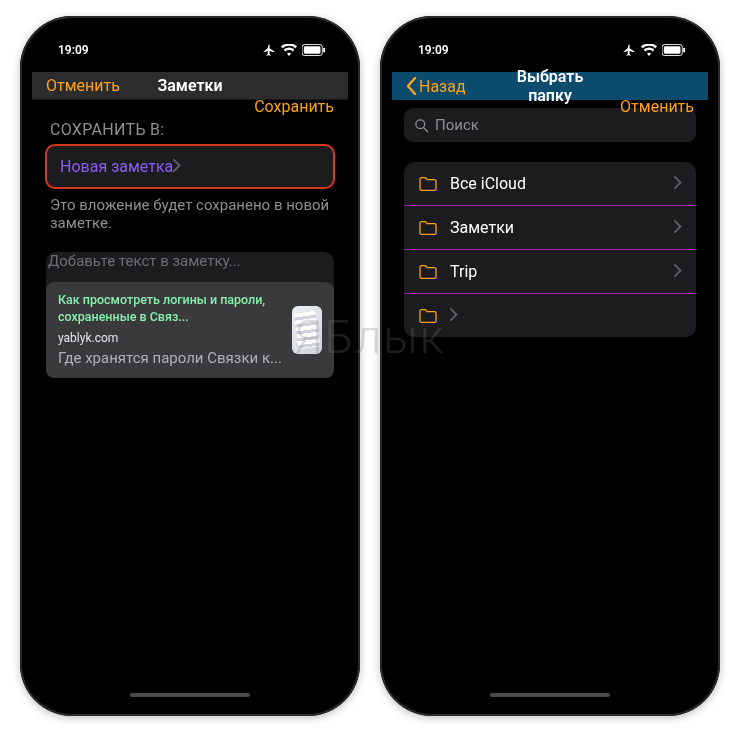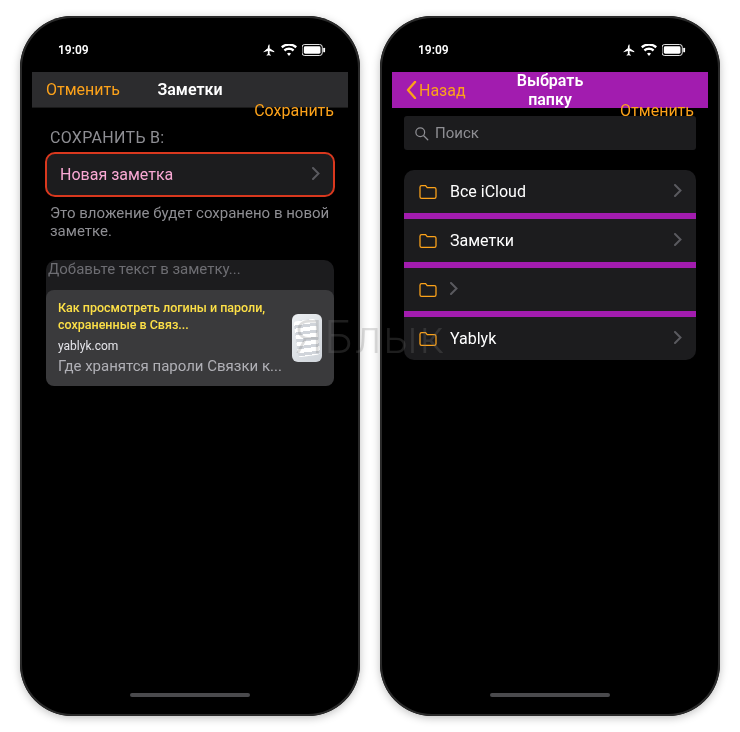--- a/index.html
+++ b/index.html
@@ -17,71 +17,71 @@
     position: absolute; top: 0; left: 50%; transform: translateX(-50%);
     width: 160px; height: 28px; background: #000; border-bottom-left-radius: 18px; border-bottom-right-radius: 18px; z-index: 50;
   }
   .status-bar {
     height: 44px; display: flex; align-items: center; justify-content: space-between;
     padding: 0 22px 0 26px; font-size: 12px; font-weight: 600; position: relative; z-index: 10;
   }
   .status-right { display: flex; align-items: center; gap: 5px; }
   .status-right svg { display: block; }
   .nav-bar {
-    height: 36px; display: flex; align-items: center; justify-content: space-between;
+    height: 28px; display: flex; align-items: center; justify-content: space-between;
     padding: 0 14px; background: #2c2c2e; border-bottom: 1px solid #1a1a1a;
   }
   .nav-btn { color: #fca21a; font-size: 16px; display:flex; align-items:center; gap:2px; }
   .nav-title { color: #fff; font-size: 16px; font-weight: 600; text-align:center; flex:1; }
   .nav-left, .nav-right { min-width: 90px; display:flex; }
   .nav-right { justify-content:flex-end;margin-top:41px; }
   .content { padding: 0 14px; }
   .section-label { color: #8e8e93; font-size: 16px; letter-spacing: .3px; margin: 20px 0 6px 4px; }
   .row {
     background: #1c1c1e; border-radius: 9px; padding: 12px 14px;
-    display:flex; align-items:center; justify-content:space-between;
-    color: #f9a8d4; font-size: 16px;
+    display:flex; align-items:center; 
+    color: #8b5cf6; font-size: 16px;
   }
   .row.highlight { border-radius: 9px; outline: 2px solid #d9381e; outline-offset: -1px; }
   .chevron { color: #5a5a5f; }
   .hint { color: #8e8e93; font-size: 15px; margin: 8px 4px 0; }
   .compose {
     margin-top: 20px; background: #1c1c1e; border-radius: 10px; padding: 0;
   }
   .placeholder { color: #6d6d72; font-size: 15px; margin: 2px 2px 12px; }
   .link-card {
     background: #3a3a3c; border-radius: 8px; padding: 10px 12px;
     display:flex; gap: 10px; align-items:center;
     color: #e5e5ea; font-size: 12px;
   }
   .link-text { flex:1; line-height: 1.35; }
-  .link-title { color:#fde047; font-size: 12.5px; font-weight: 500; }
+  .link-title { color:#86efac; font-size: 12.5px; font-weight: 500; }
   .link-domain { color:#e5e5ea; font-size: 12px; margin-top:4px; }
   .link-desc { color:#b0b0b6; font-size: 15px; margin-top:2px; white-space:nowrap; overflow:hidden; text-overflow:ellipsis; }
   .link-thumb {
     width: 48px; height: 48px; background: linear-gradient(135deg,#eceff2,#cfd4da);
     border-radius: 6px; position:relative; overflow:hidden;
   }
   .link-thumb::after{
     content:""; position:absolute; inset:6px 4px; background:
       repeating-linear-gradient(#fff,#fff 4px,#d0d4da 4px,#d0d4da 7px);
     transform: rotate(-8deg); border-radius:3px;
   }
 
   
   .search-wrap { padding: 8px 12px 6px; }
   .search {
-    background: #1c1c1e; border-radius: 3px; height: 34px;
+    background: #1c1c1e; border-radius: 9px; height: 34px;
     display:flex; align-items:center; gap:6px; padding: 0 10px;
     color:#8e8e93; font-size: 15px;
   }
   .folder-list { margin: 14px 12px 0; background:#1c1c1e; border-radius: 10px; overflow:hidden; }
   .folder-row {
     display:flex; align-items:center; gap:12px; padding: 12px 14px;
-    border-bottom: 6px solid #a21caf; font-size: 16px;
+    border-bottom: 1px solid #a21caf; font-size: 16px;
   }
   .folder-row:last-child { border-bottom: none; }
   .folder-icon { color:#fca21a; display:flex; }
   .folder-label { flex:1; color:#fff; }
   .watermark {
     position:absolute; left:50%; top:46%; transform:translate(-50%,-50%);
     font-size: 46px; color: rgba(120,120,120,.25); letter-spacing: 2px;
     font-weight: 300; pointer-events:none; z-index: 80; user-select:none;
   }
   .home-indicator{
@@ -170,21 +170,21 @@
               <path d="M12 18l3-3.8c-1.7-1.6-4.3-1.6-6 0L12 18zM4 8.3l2.3 2.8c3.2-2.9 8.2-2.9 11.4 0L20 8.3C15.5 4.1 8.5 4.1 4 8.3zM0 3.5l2.3 2.8C7.8 1.3 16.2 1.3 21.7 6.3L24 3.5C17.2-2.5 6.8-2.5 0 3.5z"></path>
             </svg>
           <svg width="24" height="12" viewBox="0 0 26 12">
               <rect x="0" y="0" width="22" height="12" rx="3" fill="none" stroke="#fff" stroke-width="1"></rect>
               <rect x="2" y="2" width="18" height="8" rx="1.5" fill="#fff"></rect>
               <rect x="23" y="3.5" width="2" height="5" rx="1" fill="#fff"></rect>
             </svg>
         </div>
       </div>
 
-      <div class="nav-bar" style="background:#a21caf;border-bottom:none">
+      <div class="nav-bar" style="background:#0c4a6e;border-bottom:none">
         <div class="nav-left">
           <span class="nav-btn">
             <svg width="11" height="18" viewBox="0 0 11 18" fill="none">
                 <path d="M9 1L2 9l7 8" stroke="#fca21a" stroke-width="2.4" stroke-linecap="round" stroke-linejoin="round"></path>
               </svg>
             <span>Назад</span>
           </span>
         </div>
         <div class="nav-title">Выбрать папку</div>
         <div class="nav-right">
@@ -225,31 +225,31 @@
             <span class="chevron"><svg width="8" height="13" viewBox="0 0 8 13" fill="none">
                 <path d="M1 1l5.5 5.5L1 12" stroke="#5a5a5f" stroke-width="2" stroke-linecap="round"></path>
               </svg></span>
           </div>
           <div class="folder-row">
             <span class="folder-icon">
               <svg width="20" height="16" viewBox="0 0 24 20" fill="none">
                 <path d="M2 4a2 2 0 0 1 2-2h5l2 2.5h9a2 2 0 0 1 2 2V16a2 2 0 0 1-2 2H4a2 2 0 0 1-2-2V4z" stroke="#fca21a" stroke-width="1.6"></path>
               </svg>
             </span>
+            <span class="folder-label">Trip</span>
             <span class="chevron"><svg width="8" height="13" viewBox="0 0 8 13" fill="none">
                 <path d="M1 1l5.5 5.5L1 12" stroke="#5a5a5f" stroke-width="2" stroke-linecap="round"></path>
               </svg></span>
           </div>
           <div class="folder-row">
             <span class="folder-icon">
               <svg width="20" height="16" viewBox="0 0 24 20" fill="none">
                 <path d="M2 4a2 2 0 0 1 2-2h5l2 2.5h9a2 2 0 0 1 2 2V16a2 2 0 0 1-2 2H4a2 2 0 0 1-2-2V4z" stroke="#fca21a" stroke-width="1.6"></path>
               </svg>
             </span>
-            <span class="folder-label">Yablyk</span>
             <span class="chevron"><svg width="8" height="13" viewBox="0 0 8 13" fill="none">
                 <path d="M1 1l5.5 5.5L1 12" stroke="#5a5a5f" stroke-width="2" stroke-linecap="round"></path>
               </svg></span>
           </div>
         </div>
 
       <div class="home-indicator"></div>
     </div>
   </div>
 

